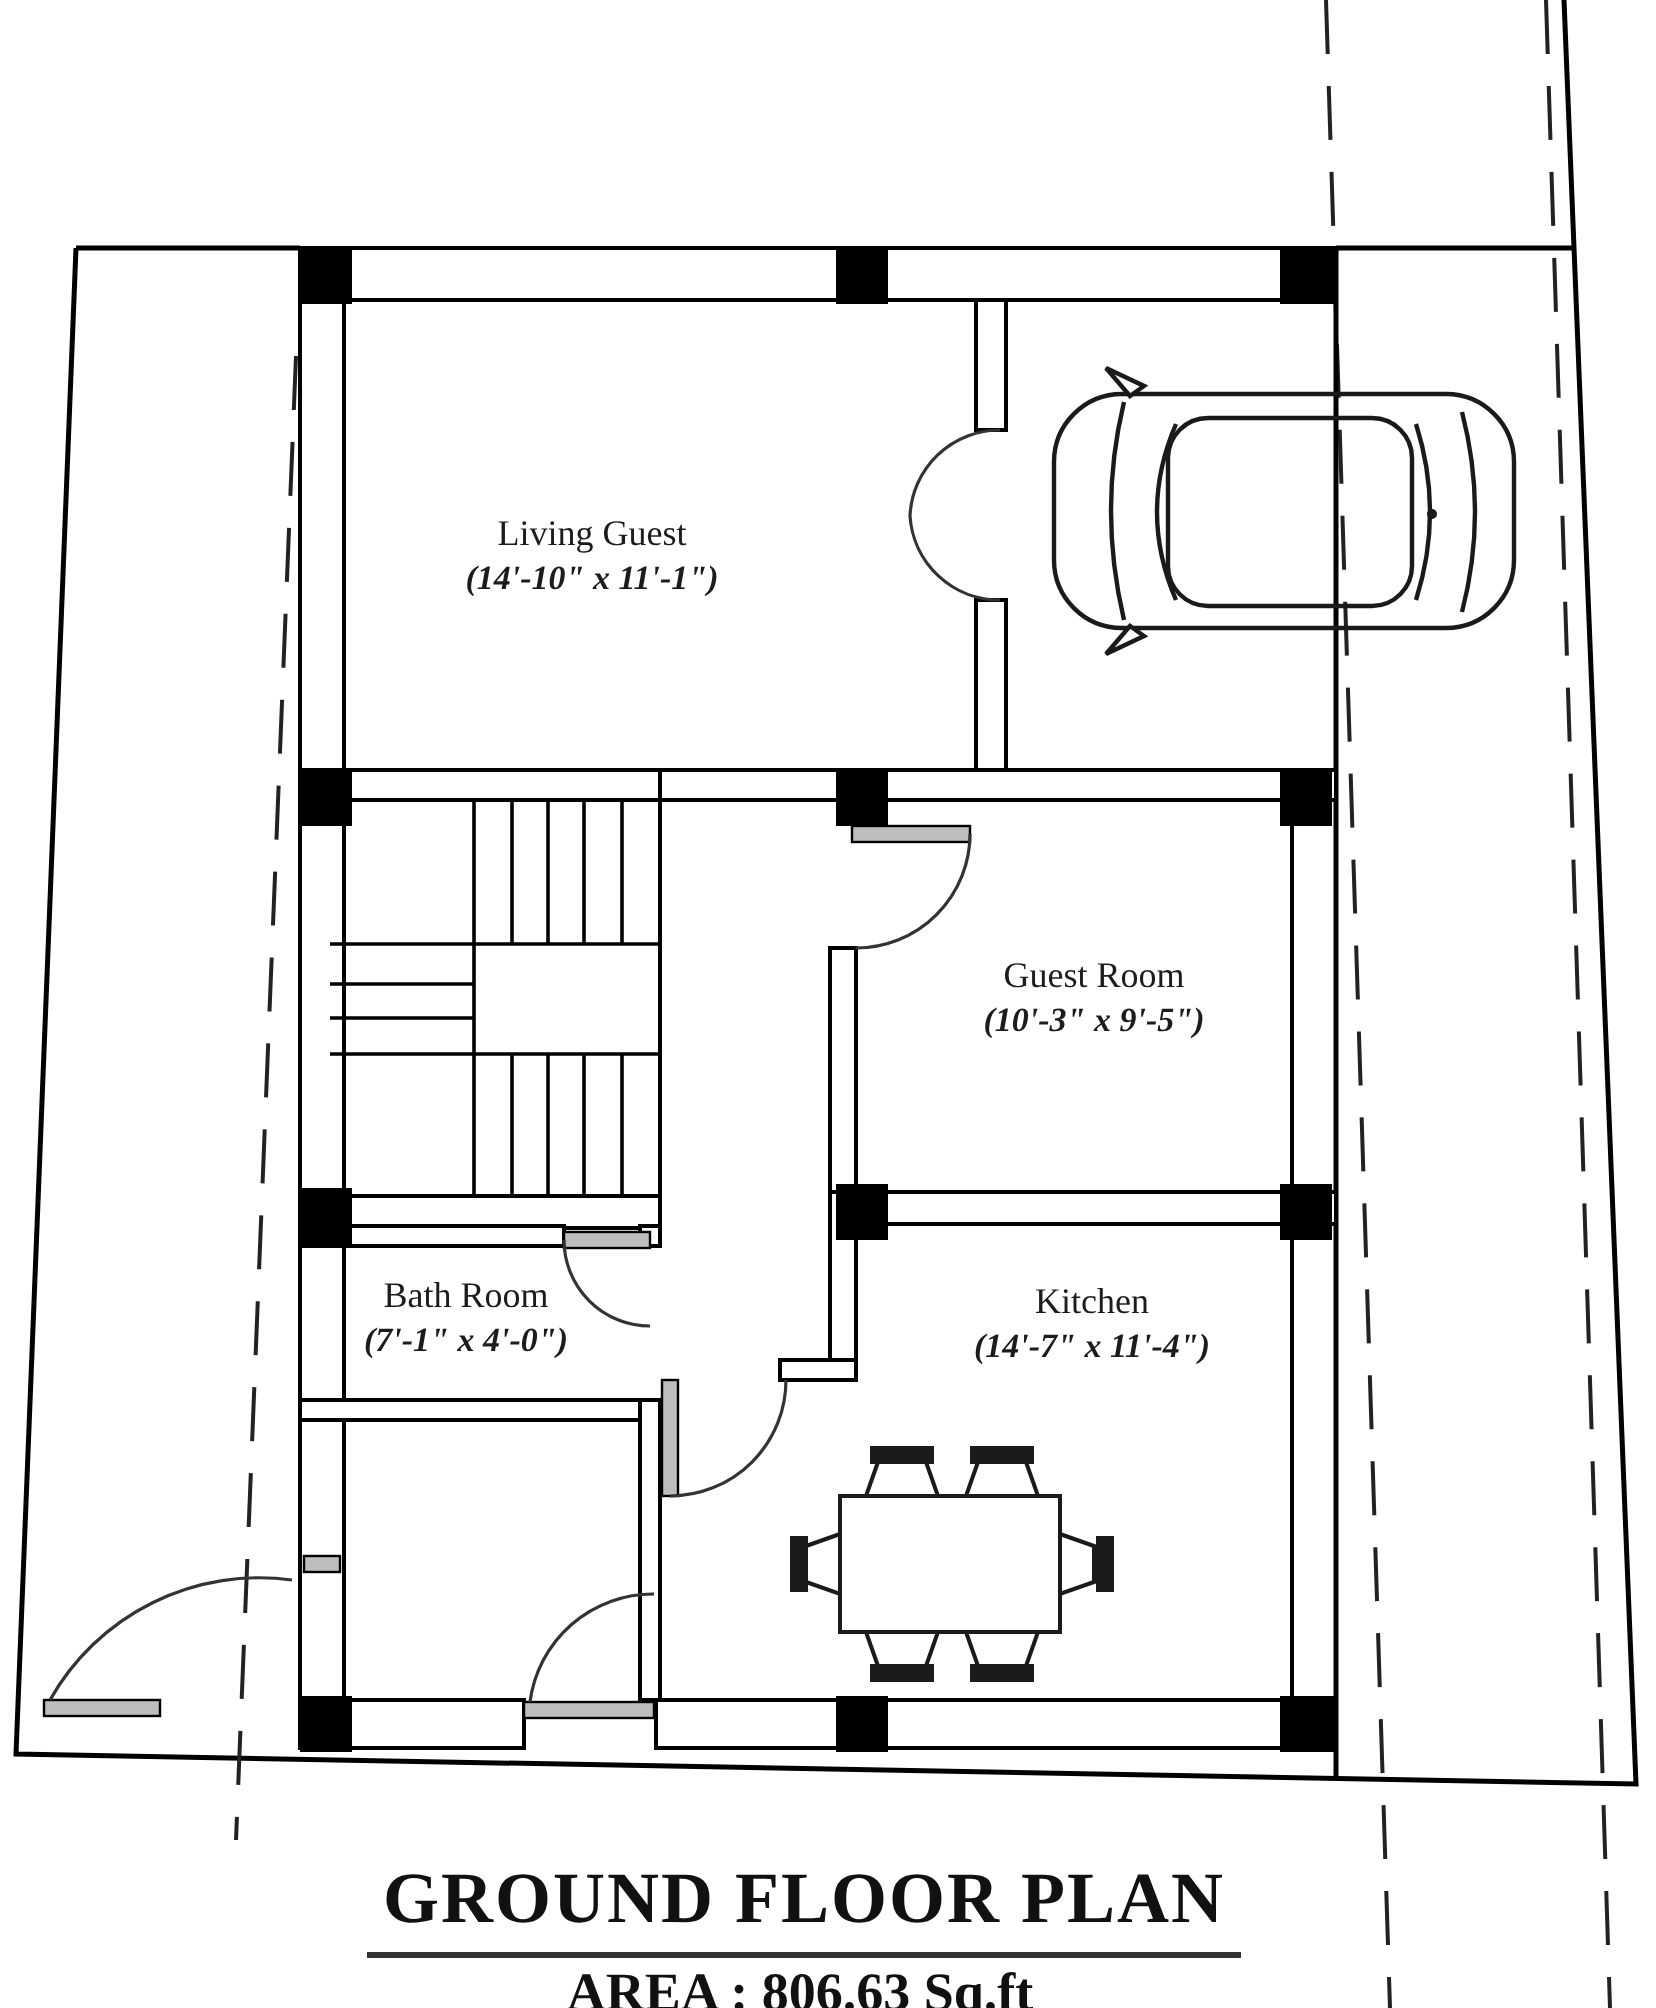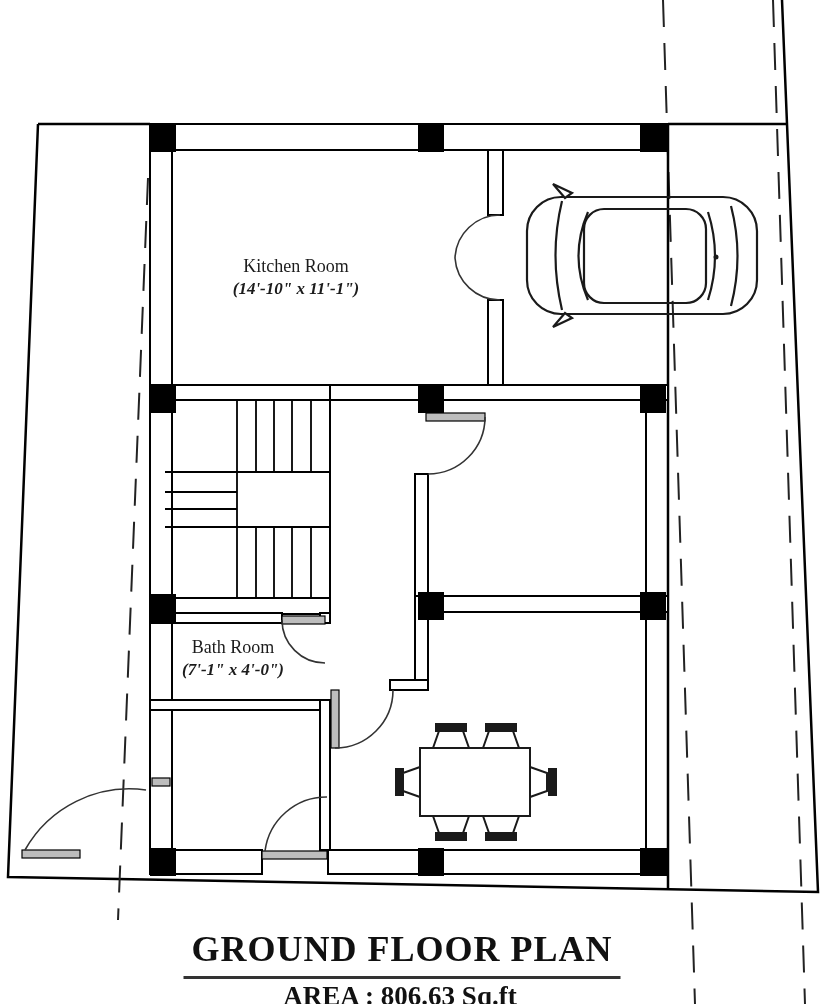--- a/index.html
+++ b/index.html
@@ -142,22 +142,30 @@
       <path d="M483,816 L489,833 L513,833 L519,816 Z"></path>
       <rect x="396" y="769" width="7" height="26" fill="#1a1a1a"></rect>
       <path d="M420,767 L403,773 L403,791 L420,797 Z"></path>
       <rect x="549" y="769" width="7" height="26" fill="#1a1a1a"></rect>
       <path d="M530,767 L547,773 L547,791 L530,797 Z"></path>
       <rect x="420" y="748" width="110" height="68"></rect>
     </g>
   </svg>
 
   <div class="room-label" style="left:296px;top:278px">
-    <span class="room-name">Kitchen Room</span>
+    <span class="room-name">Living Guest</span>
     <span class="room-dims">(14'-10" x 11'-1")</span>
+  </div>
+  <div class="room-label" style="left:547px;top:499px">
+    <span class="room-name">Guest Room</span>
+    <span class="room-dims">(10'-3" x 9'-5")</span>
+  </div>
+  <div class="room-label" style="left:546px;top:662px">
+    <span class="room-name">Kitchen</span>
+    <span class="room-dims">(14'-7" x 11'-4")</span>
   </div>
   <div class="room-label" style="left:233px;top:659px">
     <span class="room-name">Bath Room</span>
     <span class="room-dims">(7'-1" x 4'-0")</span>
   </div>
 
   <div class="plan-title">GROUND FLOOR PLAN</div>
   <div class="plan-area">AREA : 806.63 Sq.ft</div>
 
 </div>

